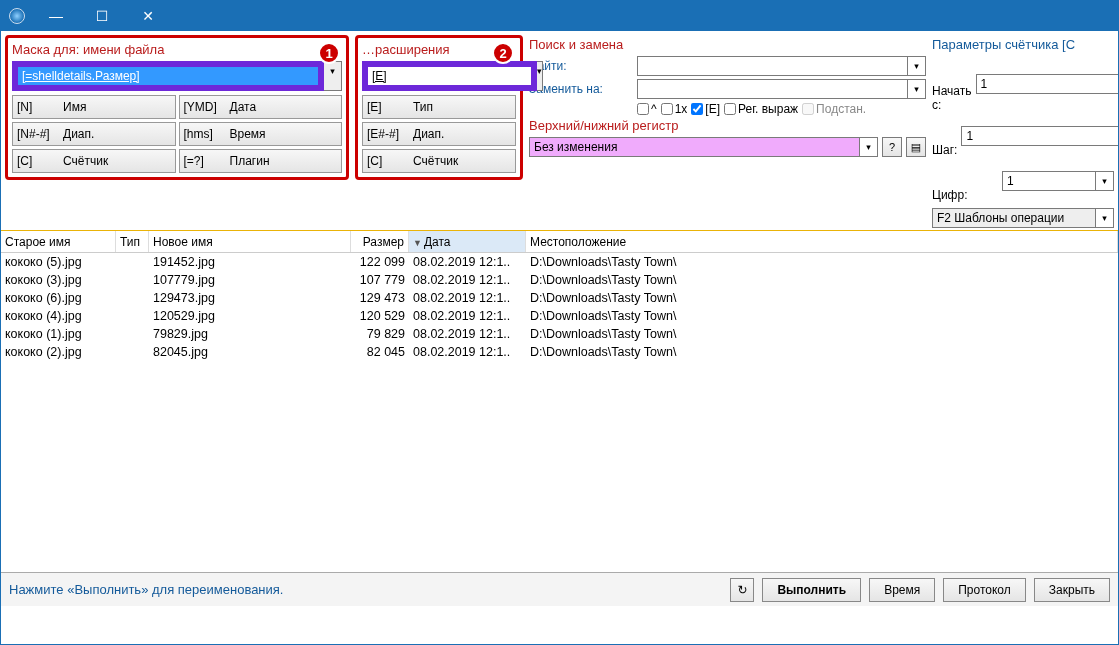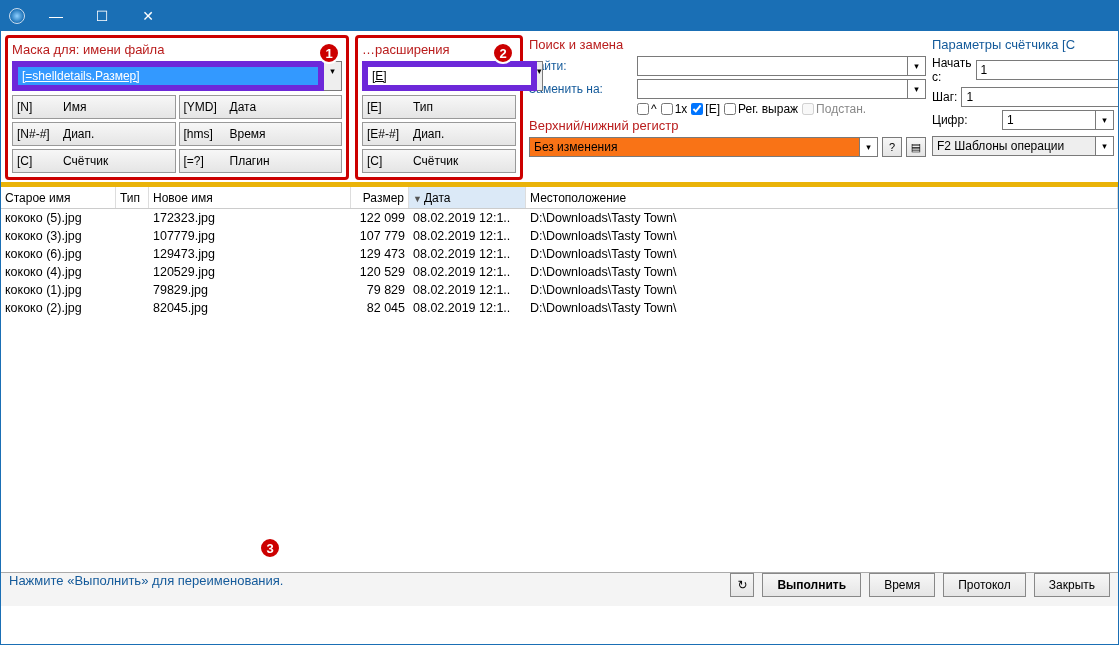--- a/index.html
+++ b/index.html
@@ -169,40 +169,40 @@
   .find-panel .chk-row label { display:flex; align-items:center; gap:2px; }
   .find-panel .chk-row .disabled{ color:#888; }
   .case-row { display:flex; align-items:center; gap:4px; }
   .case-combo {
     flex:1;
     display:flex;
   }
   .case-combo .val {
     flex:1;
     border:1px solid #7a7a7a;
-    background:#f97316;
+    background:#f0abfc;
     padding:2px 4px;
   }
   .sq-btn {
     width:20px; height:20px;
     border:1px solid #7a7a7a;
     background:linear-gradient(#f7f7f7,#e5e5e5);
     text-align:center;
     line-height:18px;
     font-size:11px;
     cursor:pointer;
   }
 
   .counter-panel {
     width: 182px;
     padding-top:2px;
   }
   .counter-panel .hdr { color:#145a9a; margin-bottom:4px; font-size:13px; white-space:nowrap; overflow:hidden; }
   .counter-panel .row { display:flex; align-items:center; margin-bottom:3px; gap:4px;}
-  .counter-panel .row .lab { width:66px;}
+  .counter-panel .row .lab { width:66px;margin-top:28px;}
   .counter-panel .row .inp {
     flex:1;
     border:1px solid #7a7a7a;
     padding:2px 4px;
     font-family:inherit;
     font-size:12px;
     background:#fff;
   }
   .counter-panel .save-combo {
     display:flex;
@@ -212,21 +212,21 @@
     flex:1;
     border:1px solid #7a7a7a;
     background:#eee;
     padding:2px 4px;
     white-space:nowrap;
     overflow:hidden;
   }
 
   .list-view {
     flex:1;
-    border-top: 5px solid #eab308;
+    border-top: 1px solid #eab308;
     overflow: hidden;
     position:relative;
   }
   .list-header {
     display:flex;
     background:#fff;
     border-bottom:1px solid #ccc;
     height:22px;
     align-items:center;
     font-size:12px;
@@ -255,21 +255,21 @@
     height:18px;
     align-items:center;
   }
   .list-row .col { padding:0 4px; overflow:hidden; white-space:nowrap; }
   .list-row .col-size { text-align:right; }
 
   .footer {
     height:34px;
     border-top:1px solid #aaa;
     display:flex;
-    align-items:flex-start;
+    align-items:center;
     padding:0 8px;
     gap:8px;
     background:#f4f4f4;
   }
   .footer .hint { flex:1; color:#145a9a; font-size:13px; }
   .footer button {
     height:24px;
     padding:0 14px;
     border:1px solid #888;
     background:linear-gradient(#f7f7f7,#e5e5e5);
@@ -441,21 +441,21 @@
       <div class="col col-type">Тип</div>
       <div class="col col-new">Новое имя</div>
       <div class="col col-size">Размер</div>
       <div class="col col-date sorted"><span class="sort-arrow">▼</span><span>Дата</span></div>
       <div class="col col-loc">Местоположение</div>
     </div>
     <div class="list-body" id="list-body">
         <div class="list-row">
           <div class="col col-old">кококо (5).jpg</div>
           <div class="col col-type"></div>
-          <div class="col col-new">172323.jpg</div>
+          <div class="col col-new">191452.jpg</div>
           <div class="col col-size">122 099</div>
           <div class="col col-date">08.02.2019 12:1..</div>
           <div class="col col-loc">D:\Downloads\Tasty Town\</div>
         </div>
         <div class="list-row">
           <div class="col col-old">кококо (3).jpg</div>
           <div class="col col-type"></div>
           <div class="col col-new">107779.jpg</div>
           <div class="col col-size">107 779</div>
           <div class="col col-date">08.02.2019 12:1..</div>

